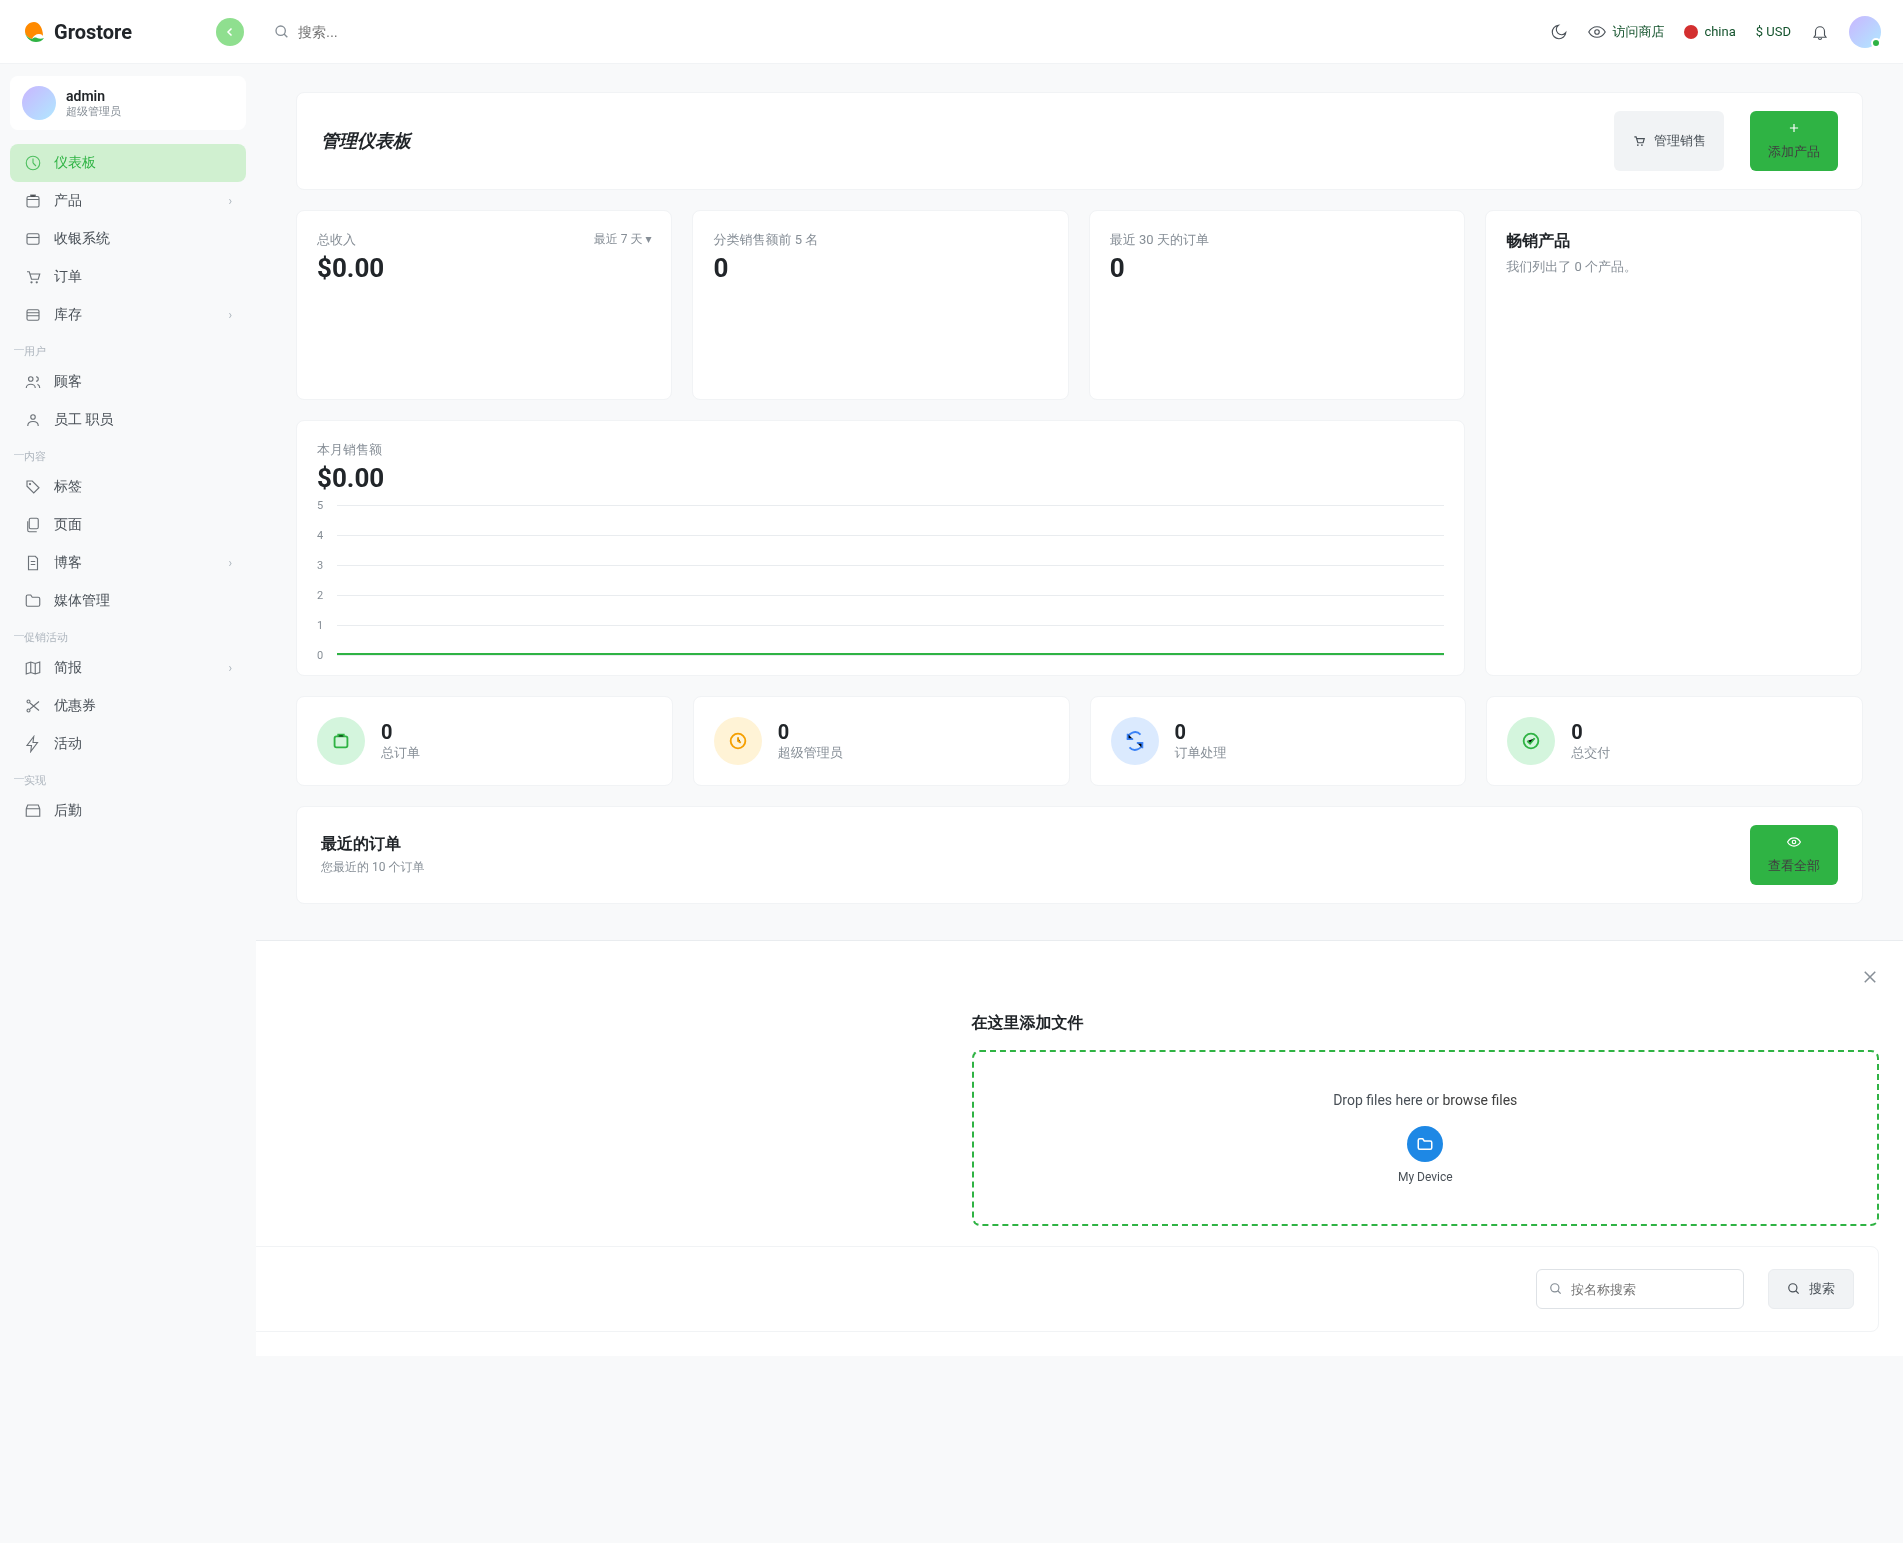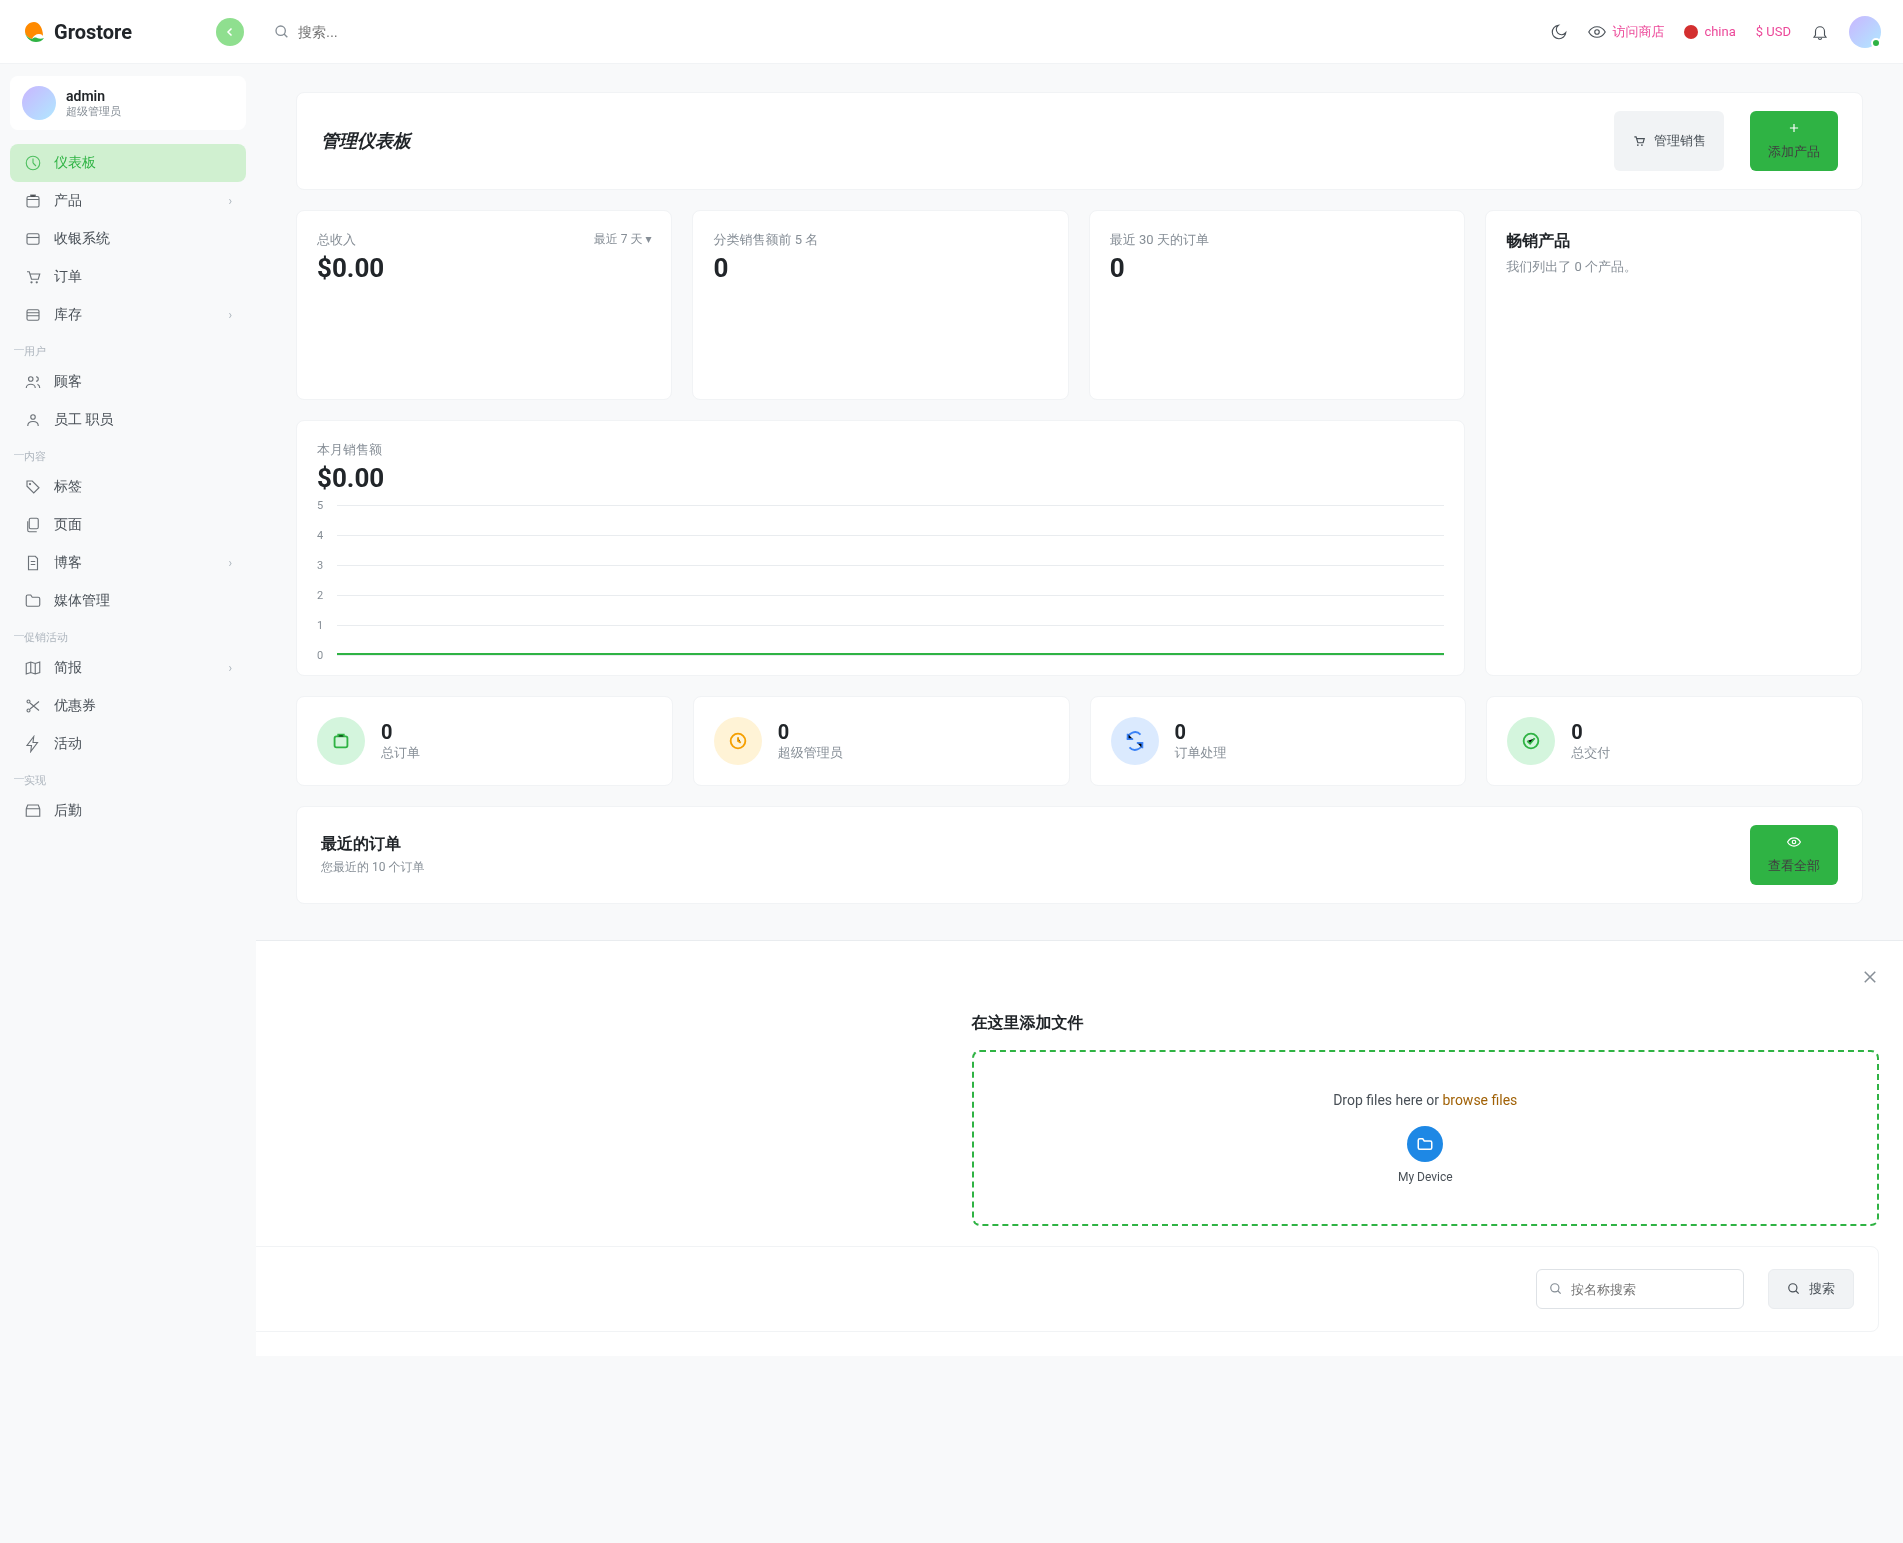--- a/index.html
+++ b/index.html
@@ -7,21 +7,21 @@
 
 
 .header { height: 64px; background: #fff; display: flex; align-items: center; padding: 0 22px; border-bottom: 1px solid #f1f3f5; position: fixed; top: 0; left: 0; right: 0; z-index: 100; }
 .logo-area { display: flex; align-items: center; gap: 8px; width: 210px; }
 .logo-icon { width: 24px; height: 24px; }
 .logo-text { font-weight: 700; font-size: 20px; color: #212529; }
 .collapse-btn { width: 28px; height: 28px; border-radius: 50%; background: #8fdf8f; display: flex; align-items: center; justify-content: center; cursor: pointer; margin-left: -16px; }
 .search-area { display: flex; align-items: center; gap: 8px; color: #868e96; margin-left: 30px; flex: 1; }
 .search-area input { border: none; outline: none; font-size: 14px; width: 300px; }
 .header-right { display: flex; align-items: center; gap: 20px; }
-.header-item { display: flex; align-items: center; gap: 6px; font-size: 13px; color: #ec4899; cursor: pointer; }
+.header-item { display: flex; align-items: center; gap: 6px; font-size: 13px; color: #14532d; cursor: pointer; }
 .avatar { width: 32px; height: 32px; border-radius: 50%; background: linear-gradient(135deg,#c9b6ff,#b0e8ff); position: relative; }
 .avatar .dot { position:absolute; bottom:0; right:0; width:10px; height:10px; background:#2fb344; border-radius:50%; border:2px solid #fff; }
 .moon-icon, .eye-icon, .bell-icon { width:18px; height:18px; }
 .flag { width:14px; height:14px; border-radius:50%; background:#d32f2f; }
 
 
 .sidebar { position: fixed; top: 64px; left: 0; bottom: 0; width: 256px; background: #f8f9fa; overflow-y: auto; padding: 12px 10px; }
 .user-card { background: #fff; border-radius: 8px; padding: 10px 12px; display: flex; align-items: center; gap: 10px; margin-bottom: 14px; }
 .user-avatar { width: 34px; height: 34px; border-radius: 50%; background: linear-gradient(135deg,#c9b6ff,#b0e8ff); }
 .user-meta .name { font-size: 14px; font-weight: 600; }
@@ -66,21 +66,21 @@
 
 
 .media-panel { background: #fff; border-top:1px solid #e9ecef; padding: 24px; margin-top: 8px; }
 .media-header { display: flex; justify-content: space-between; align-items: center; margin-bottom: 24px; }
 .media-title { font-size: 18px; font-weight: 700; }
 .media-cols { display: flex; gap: 40px; }
 .media-col { flex: 1; }
 .media-col h3 { font-size: 16px; font-weight: 700; margin-bottom: 16px; }
 .dropzone { border: 2px dashed #2fb344; border-radius: 8px; padding: 40px; text-align: center; }
 .dropzone-text { font-size: 14px; color: #495057; }
-.dropzone-text a { color: #a16207; text-decoration: none; }
+.dropzone-text a { color: #404040; text-decoration: none; }
 .device-icon { width: 36px; height: 36px; border-radius: 50%; background: #1e88e5; margin: 18px auto 8px; display:flex; align-items:center; justify-content:center; }
 .device-label { font-size: 12px; color: #495057; }
 
 .prev-upload { background: #fff; border: 1px solid #f1f3f5; border-radius: 8px; padding: 22px 24px; margin-top: 20px; display:flex; justify-content:space-between; align-items:center; }
 .prev-upload h3 { font-size: 17px; font-weight: 700; }
 .search-group { display: flex; gap: 10px; }
 .search-input-wrap { display: flex; align-items: center; gap: 8px; border: 1px solid #dee2e6; border-radius: 6px; padding: 8px 12px; background:#fff; }
 .search-input-wrap input { border: none; outline: none; font-size: 13px; width: 160px; }
 .btn-search { background: #f1f3f5; border:1px solid #e9ecef; color:#495057; }
 

